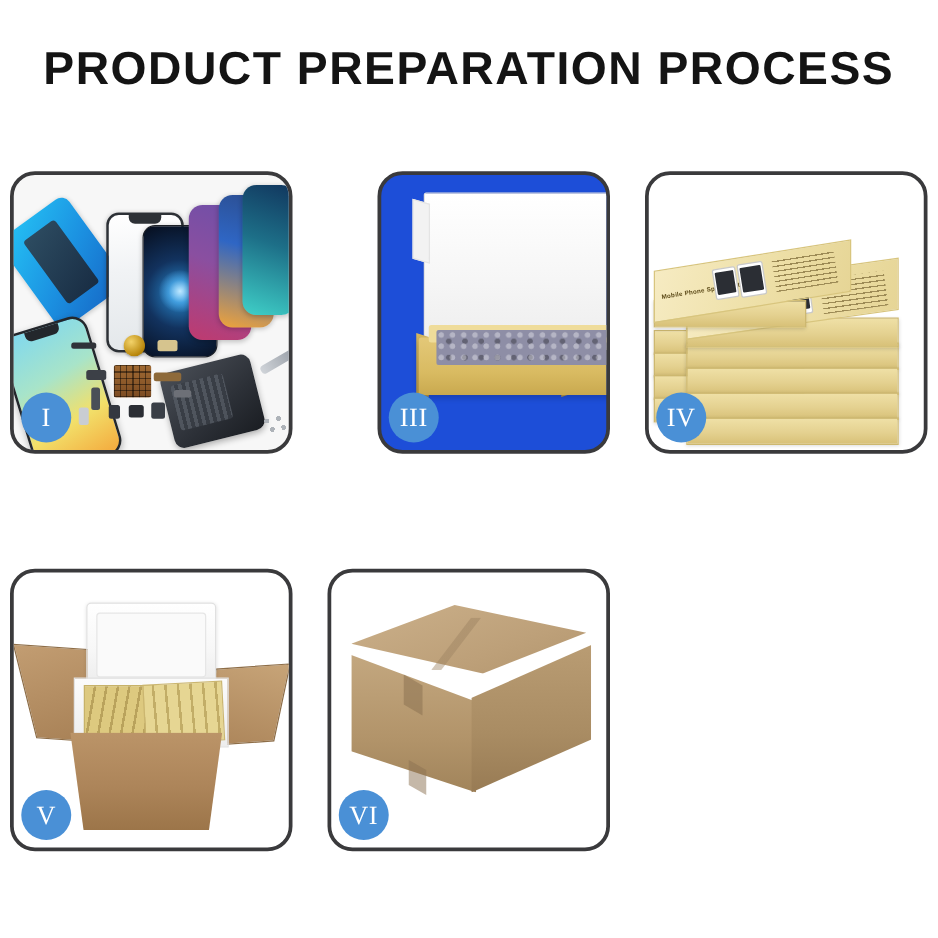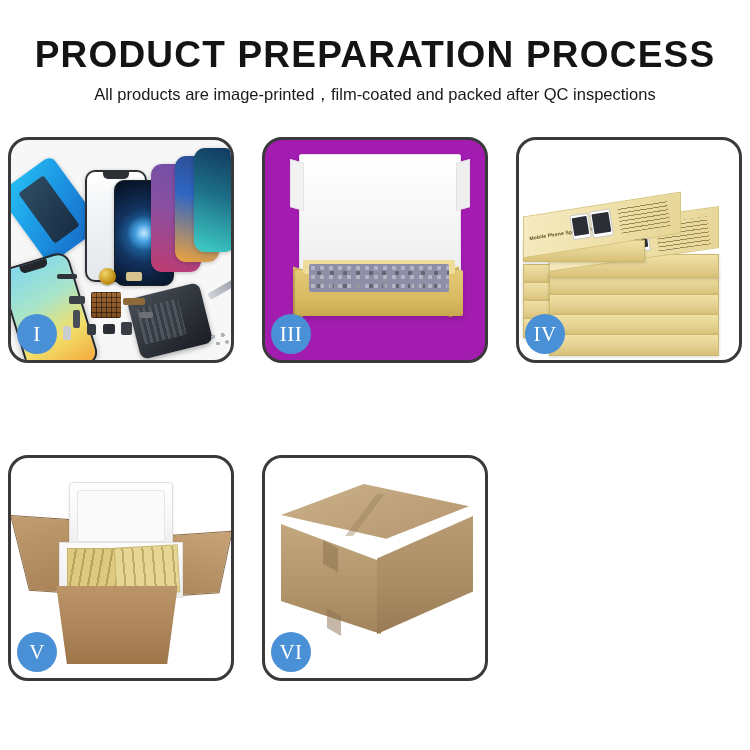--- a/index.html
+++ b/index.html
@@ -208,21 +208,21 @@
     position:absolute;inset:0;
     background-image:radial-gradient(circle at 6px 6px, rgba(255,255,255,.75) 0 4px, rgba(160,170,178,.35) 4px 5.4px, transparent 5.6px);
     background-size:12px 12px;
     pointer-events:none;
   }
   .redmark{
     position:absolute;left:44px;top:12px;width:10px;height:7px;background:#e4576b;border-radius:1px;
   }
 
   
-  .p3{background:#a21caf;}
+  .p3{background:#1d4ed8;margin-left:40px;}
   .foamlid{
     position:absolute;left:34px;top:14px;width:160px;height:124px;
     background:linear-gradient(180deg,#ffffff 0%,#f6f6f6 55%,#ededed 100%);
     border:1px solid #e2e2e2;border-radius:2px;
     box-shadow:0 1px 3px rgba(0,0,0,.08);
   }
   .foamlid:before{
     content:"";position:absolute;left:-10px;top:6px;width:12px;height:46px;
     background:#f2f2f2;border:1px solid #e4e4e4;transform:skewY(16deg);
   }
@@ -367,21 +367,20 @@
     background:rgba(140,114,82,.5);transform:skewY(30deg);
   }
 </style>
 </head>
 <body>
 
 <div class="page">
 
   <div class="header">
     <div class="title">PRODUCT PREPARATION PROCESS</div>
-    <div class="subtitle">All products are image-printed，film-coated and packed after QC inspections</div>
   </div>
 
   <div class="grid">
 
     <div class="panel p1">
       <div class="scene">
         <div class="ph ph-blue"></div>
         <div class="ph ph-front"></div>
         <div class="ph ph-dark"></div>
         <div class="ph ph-purple"></div>

